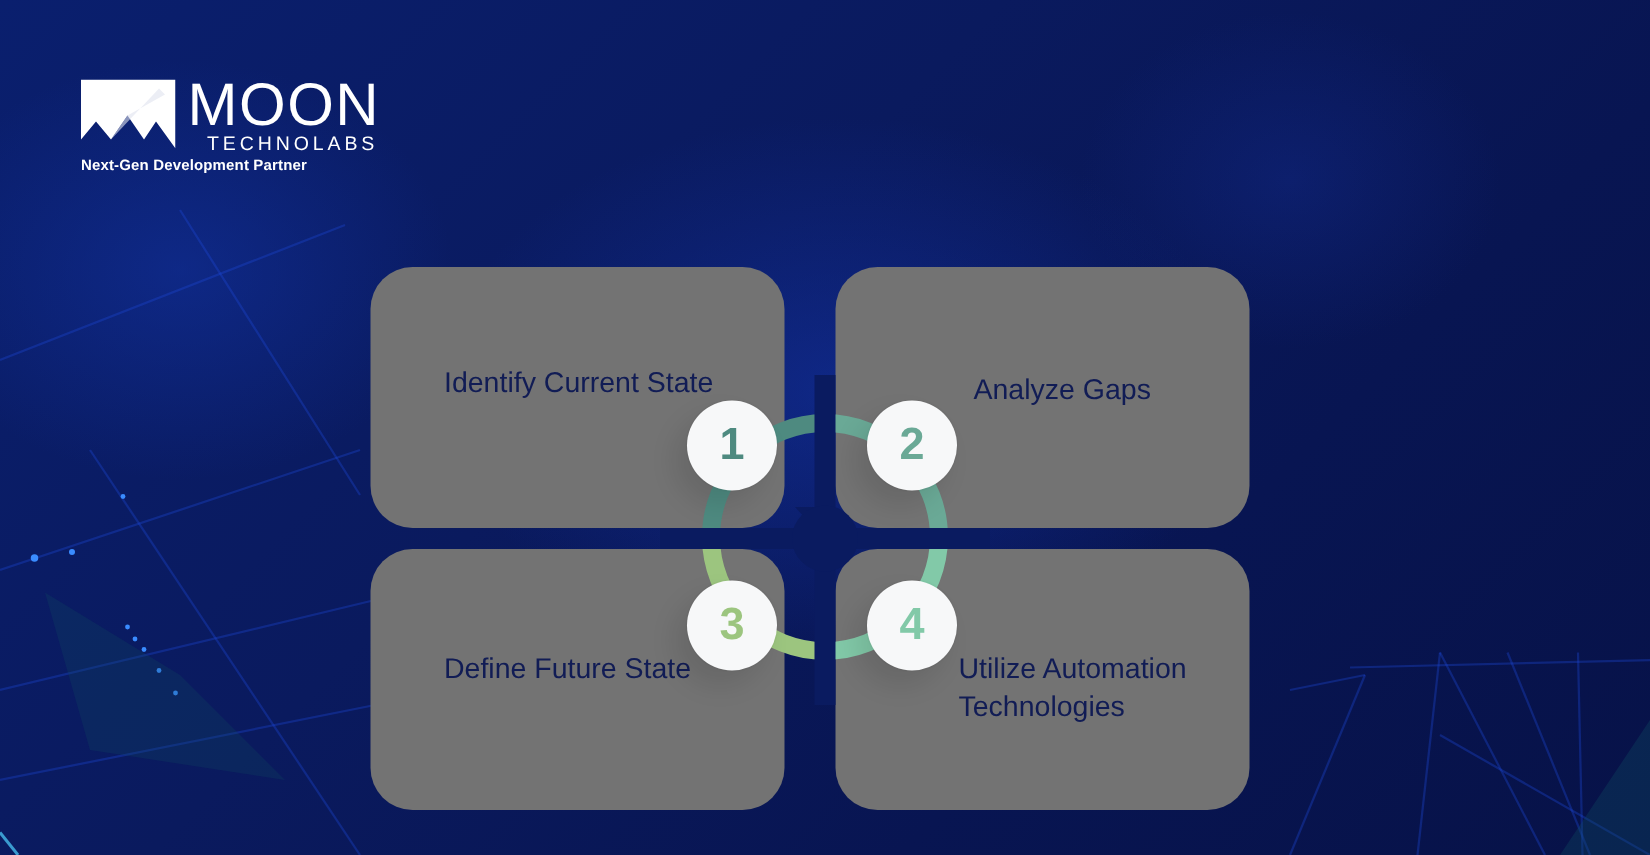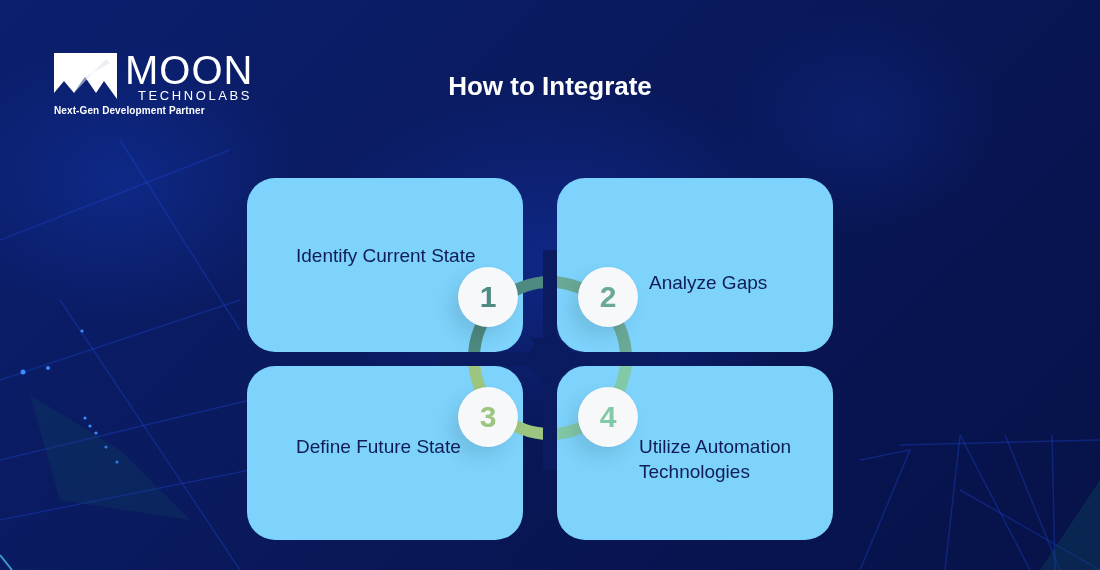--- a/index.html
+++ b/index.html
@@ -34,31 +34,31 @@
   
   .title {
     position: absolute; left: 250px; top: 70px; width: 600px;
     text-align: center; color: #ffffff; font-weight: 700;
     font-size: 26px; line-height: 33px;
   }
 
   
   .card {
     position: absolute; width: 276px; height: 174px;
-    background: #7dd3fc; border-radius: 28px;
+    background: #737373; border-radius: 28px;
   }
   .card-1 { left: 247px; top: 178px; }
   .card-2 { left: 557px; top: 178px; }
   .card-3 { left: 247px; top: 366px; text-decoration: underline; }
   .card-4 { left: 557px; top: 366px; text-decoration: underline; }
   .card-label {
     position: absolute; color: #111c55; font-size: 19px; line-height: 25px;
   }
   .card-1 .card-label { left: 49px; top: 65px; width: 200px; }
-  .card-2 .card-label { left: 92px; top: 70px; width: 190px; margin-top: 22px; }
+  .card-2 .card-label { left: 92px; top: 70px; width: 190px; }
   .card-3 .card-label { left: 49px; top: 68px; width: 200px; }
   .card-4 .card-label { left: 82px; top: 68px; width: 210px; }
 
   
   .ring { position: absolute; left: 440px; top: 250px; width: 220px; height: 220px; pointer-events: none; }
 
   .num-circle {
     position: absolute; width: 60px; height: 60px; border-radius: 50%;
     background: #f7f8f9;
     box-shadow: -8px 10px 18px rgba(0,0,0,0.10), 0 0 0 1px rgba(0,0,0,0.02);
@@ -109,21 +109,20 @@
   <svg class="logo-mark" viewBox="0 0 63 46" xmlns="http://www.w3.org/2000/svg">
     <path d="M0 0 H63 V46 L50 28 L42 40 L31 24 L20 40 L10 28 L0 40 Z" fill="#ffffff"></path>
     <path d="M20 40 L52 6 L56 10 L31 24 Z" fill="#dfe3ee" fill-opacity="0.6"></path>
   </svg>
   <div class="logo-moon">MOON</div>
   <div class="logo-techno">TECHNOLABS</div>
   <div class="logo-tagline">Next-Gen Development Partner</div>
 </div>
 
 <div class="title">
-  <div>How to Integrate</div>
 </div>
 
 <div class="card card-1">
   <div class="card-label">Identify Current State</div>
 </div>
 <div class="card card-2">
   <div class="card-label">Analyze Gaps</div>
 </div>
 <div class="card card-3">
   <div class="card-label">Define Future State</div>

